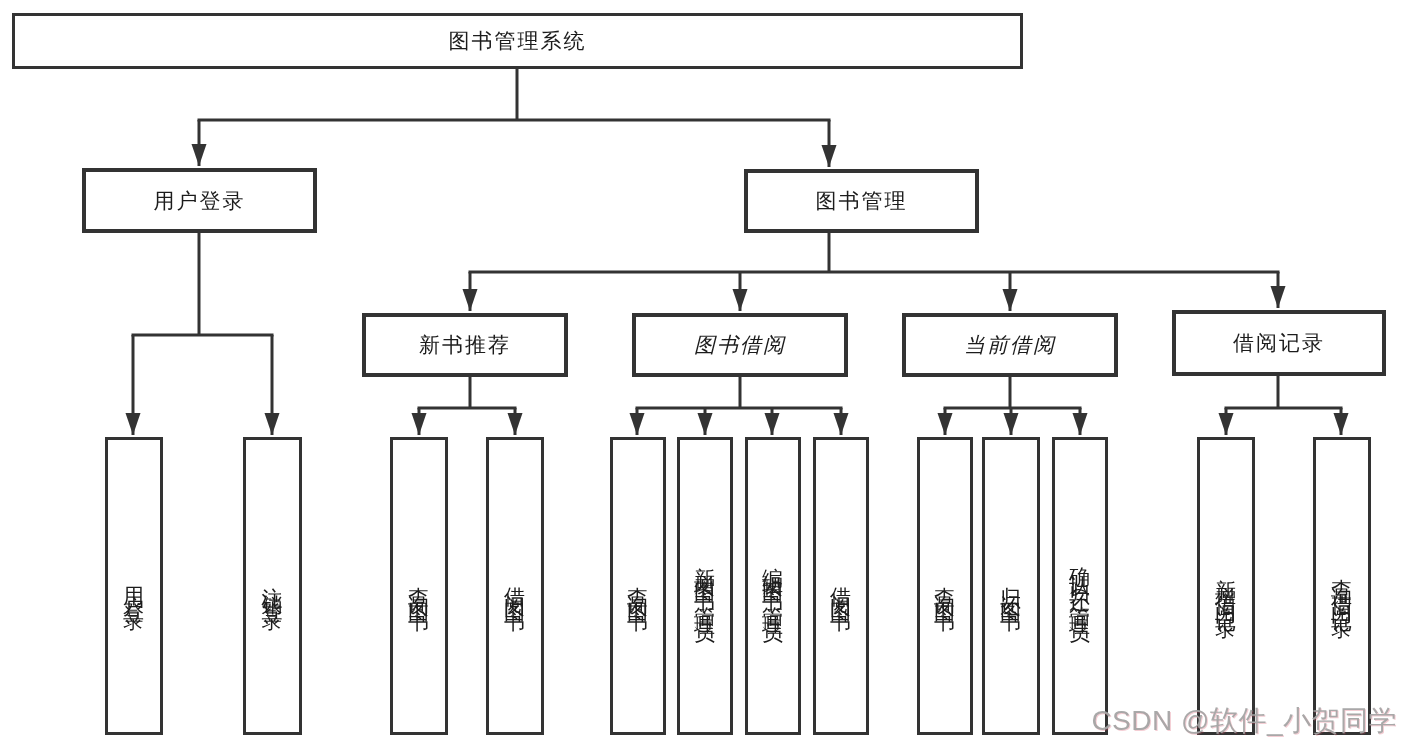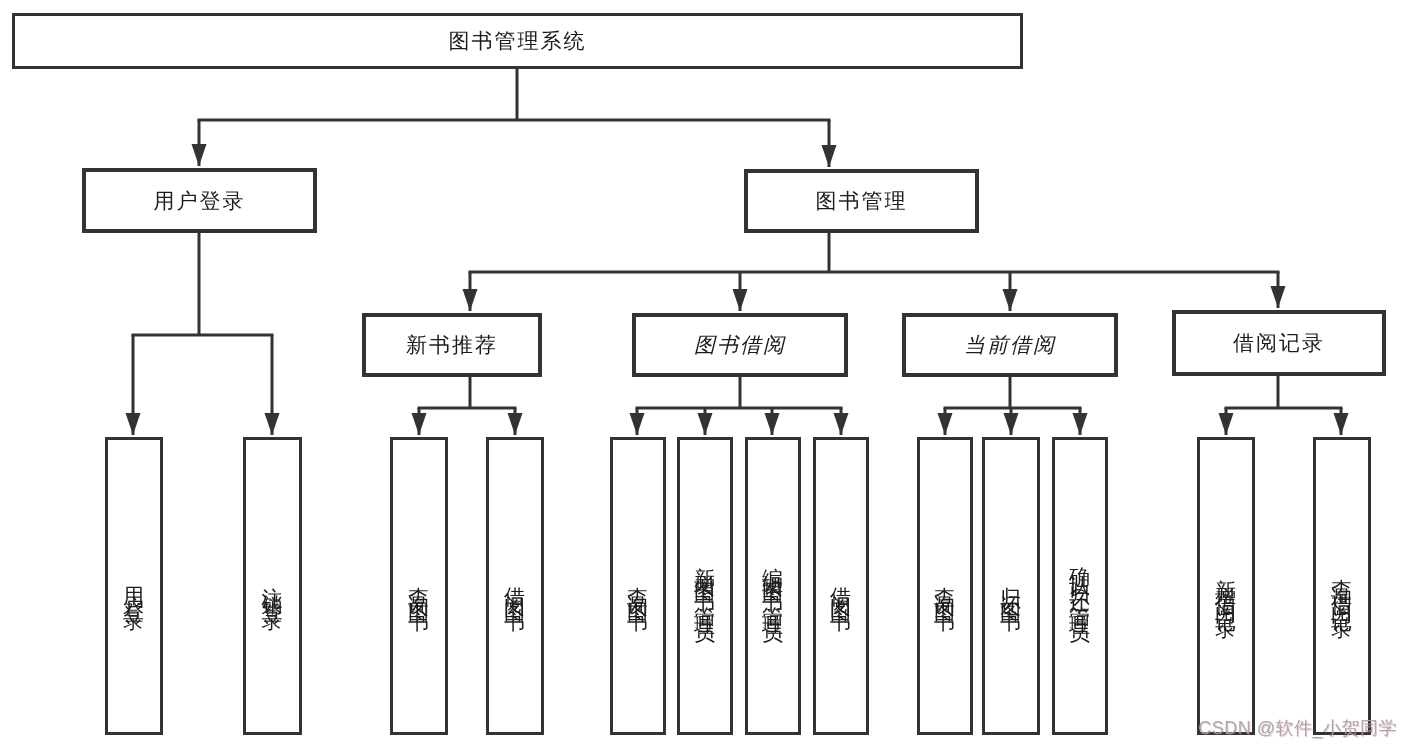--- a/index.html
+++ b/index.html
@@ -41,21 +41,21 @@
     writing-mode: vertical-rl;
     text-orientation: mixed;
     letter-spacing: 8px;
     line-height: 1;
     white-space: nowrap;
   }
   #watermark {
     position: absolute;
     right: 8px;
     bottom: 7px;
-    font-size: 18px;
+    font-size: 28px;
     color: rgba(164, 164, 164, 0.95);
     text-shadow: 1px 1px 0 rgba(214, 80, 100, 0.28);
     letter-spacing: 0.5px;
     white-space: nowrap;
   }
 </style>
 </head>
 <body>
 
 <div id="canvas">
@@ -114,21 +114,21 @@
     <span>图书管理系统</span>
   </div>
 
   <div class="node hlabel" style="left:82px; top:168px; width:235px; height:65px;">
     <span>用户登录</span>
   </div>
   <div class="node hlabel" style="left:712px; top:169px; width:235px; height:64px;margin-left:32px;">
     <span>图书管理</span>
   </div>
 
-  <div class="node hlabel" style="left:362px; top:313px; width:180px; height:64px;">
+  <div class="node hlabel" style="left:362px; top:313px; width:206px; height:64px;">
     <span>新书推荐</span>
   </div>
   <div class="node hlabel" style="left:632px; top:313px; width:216px; height:64px;font-style:italic;">
     <span>图书借阅</span>
   </div>
   <div class="node hlabel" style="left:902px; top:313px; width:216px; height:64px;font-style:italic;">
     <span>当前借阅</span>
   </div>
   <div class="node hlabel" style="left:1172px; top:310px; width:214px; height:66px;">
     <span>借阅记录</span>

